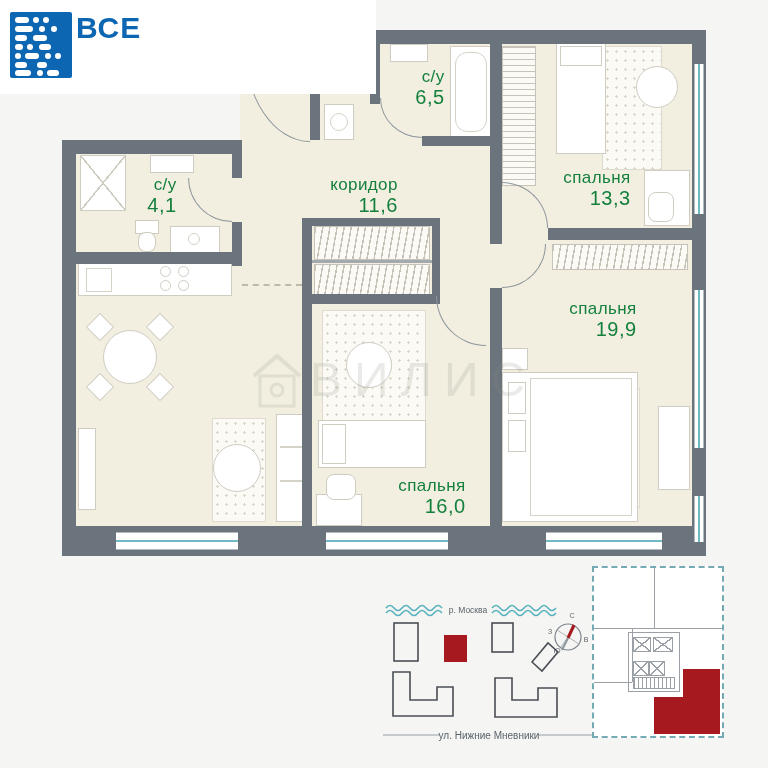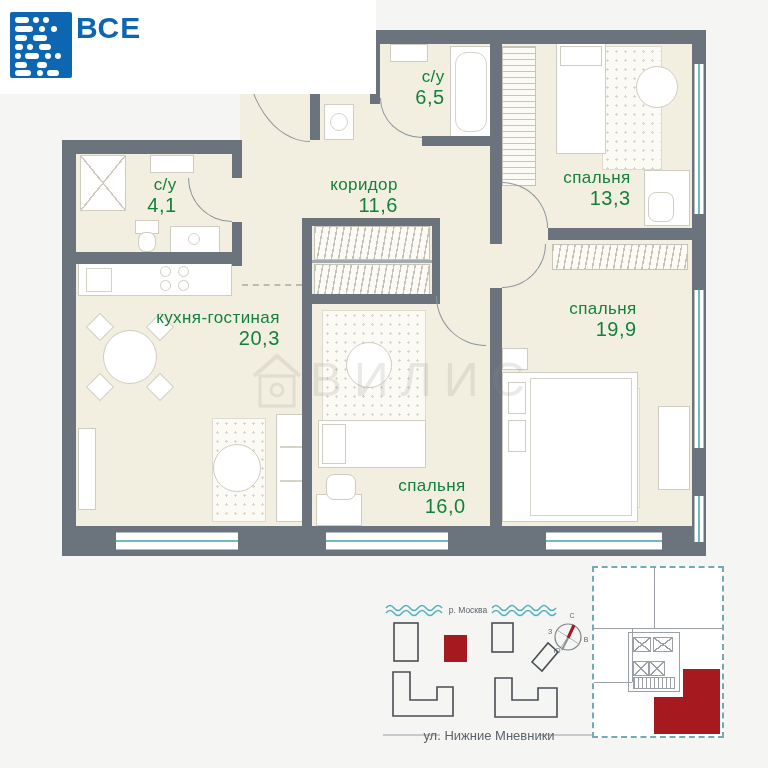--- a/index.html
+++ b/index.html
@@ -158,24 +158,20 @@
     <span class="ar">11,6</span>
   </div>
   <div class="lbl" style="left:597px;top:189px">
     <span class="nm">спальня</span>
     <span class="ar">13,3</span>
   </div>
   <div class="lbl" style="left:603px;top:320px">
     <span class="nm">спальня</span>
     <span class="ar">19,9</span>
   </div>
-  <div class="lbl" style="left:218px;top:329px">
-    <span class="nm">кухня-гостиная</span>
-    <span class="ar">20,3</span>
-  </div>
   <div class="lbl" style="left:432px;top:497px">
     <span class="nm">спальня</span>
     <span class="ar">16,0</span>
   </div>
 
   <svg class="abs" style="left:248px;top:350px;width:58px;height:62px;opacity:.16" viewBox="0 0 58 62">
     <path d="M6 26 L29 6 L52 26" fill="none" stroke="#8a887e" stroke-width="4"></path>
     <rect x="12" y="26" width="34" height="30" fill="none" stroke="#8a887e" stroke-width="3"></rect>
     <circle cx="29" cy="40" r="6" fill="none" stroke="#8a887e" stroke-width="3"></circle>
   </svg>
@@ -223,21 +219,21 @@
       <path d="M115 82 L132 82 L132 104 L158 104 L158 92 L177 92 L177 121 L115 121 Z"></path>
       <path d="M152 66 L168 47 L178 56 L162 75 Z"></path>
     </g>
     <rect x="64" y="39" width="23" height="27" fill="#a6191f"></rect>
     <g stroke="#9aa0a6" stroke-width="1">
       <line x1="3" y1="139" x2="60" y2="139"></line>
       <line x1="158" y1="139" x2="222" y2="139"></line>
     </g>
   </svg>
   <div class="tinytext" style="left:468px;top:610px;font-size:8.5px">р. Москва</div>
-  <div class="tinytext" style="left:489px;top:735px;font-size:13px">ул. Нижние Мневники</div>
+  <div class="tinytext" style="left:489px;top:735px;font-size:10px">ул. Нижние Мневники</div>
 
   <svg class="abs" style="left:548px;top:616px;width:42px;height:42px" viewBox="0 0 42 42">
     <circle cx="20" cy="21" r="13" fill="none" stroke="#7d848a" stroke-width="1.2"></circle>
     <line x1="9" y1="14" x2="31" y2="28" stroke="#b0b5ba" stroke-width="1"></line>
     <line x1="13" y1="31" x2="27" y2="11" stroke="#b0b5ba" stroke-width="1"></line>
     <line x1="26" y1="9" x2="20" y2="22" stroke="#a6191f" stroke-width="3"></line>
     <line x1="20" y1="22" x2="14" y2="34" stroke="#8d959c" stroke-width="2"></line>
   </svg>
   <div class="tinytext" style="left:572px;top:615px;font-size:7px">С</div>
   <div class="tinytext" style="left:550px;top:631px;font-size:7px">З</div>

